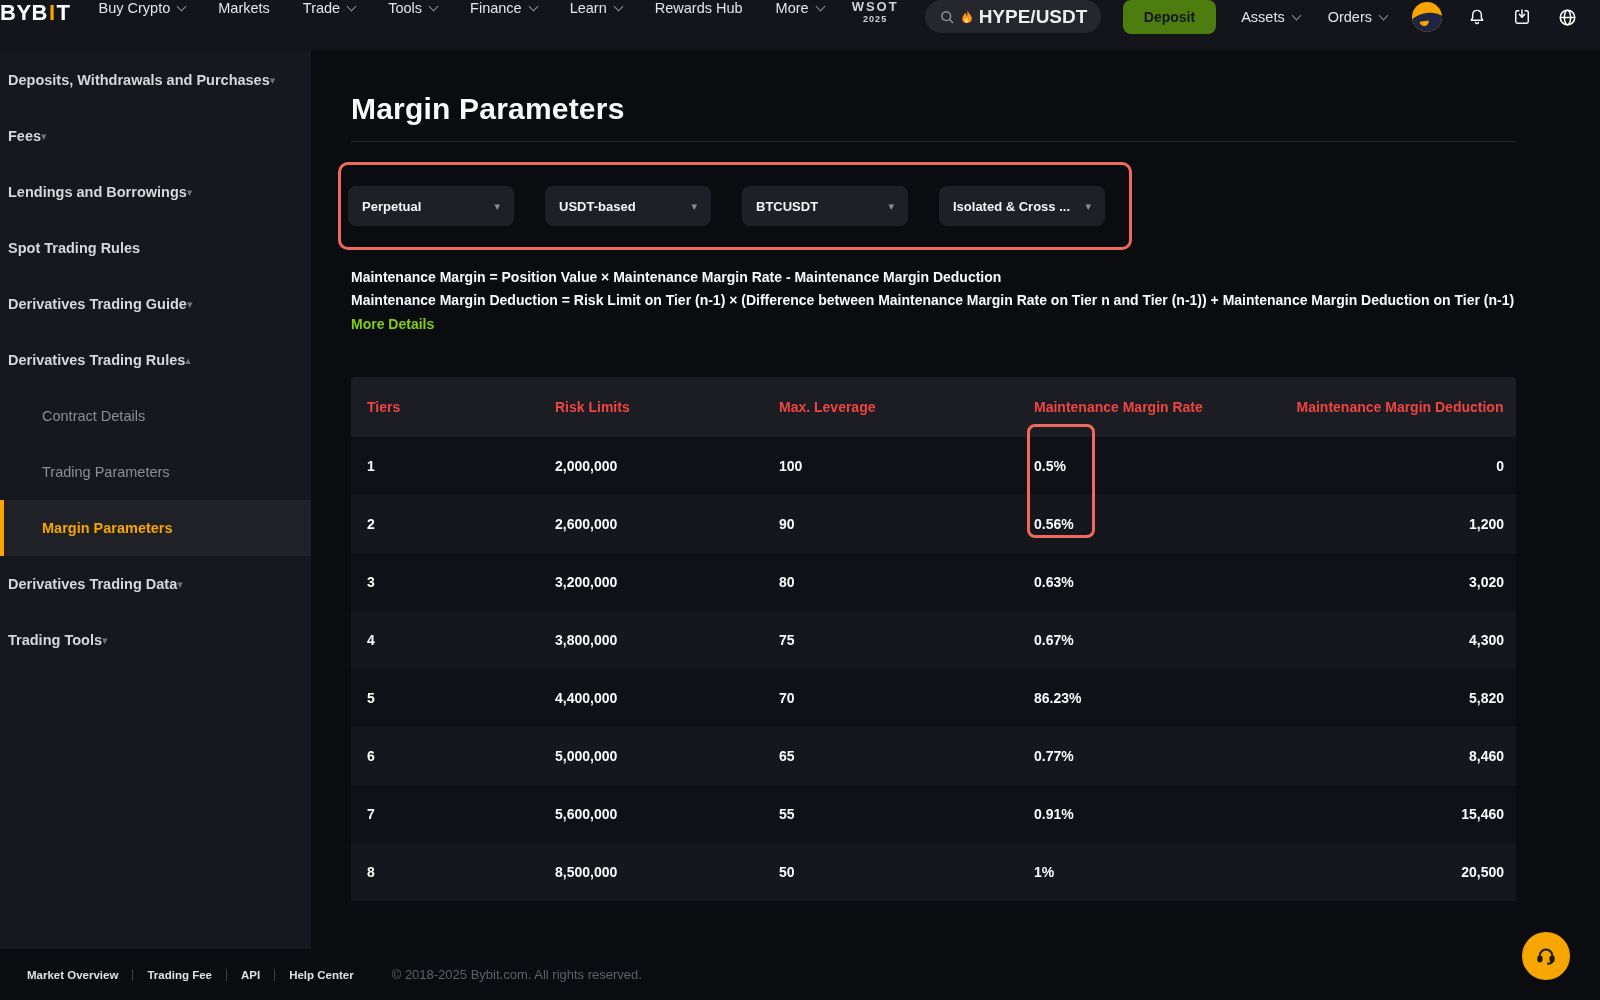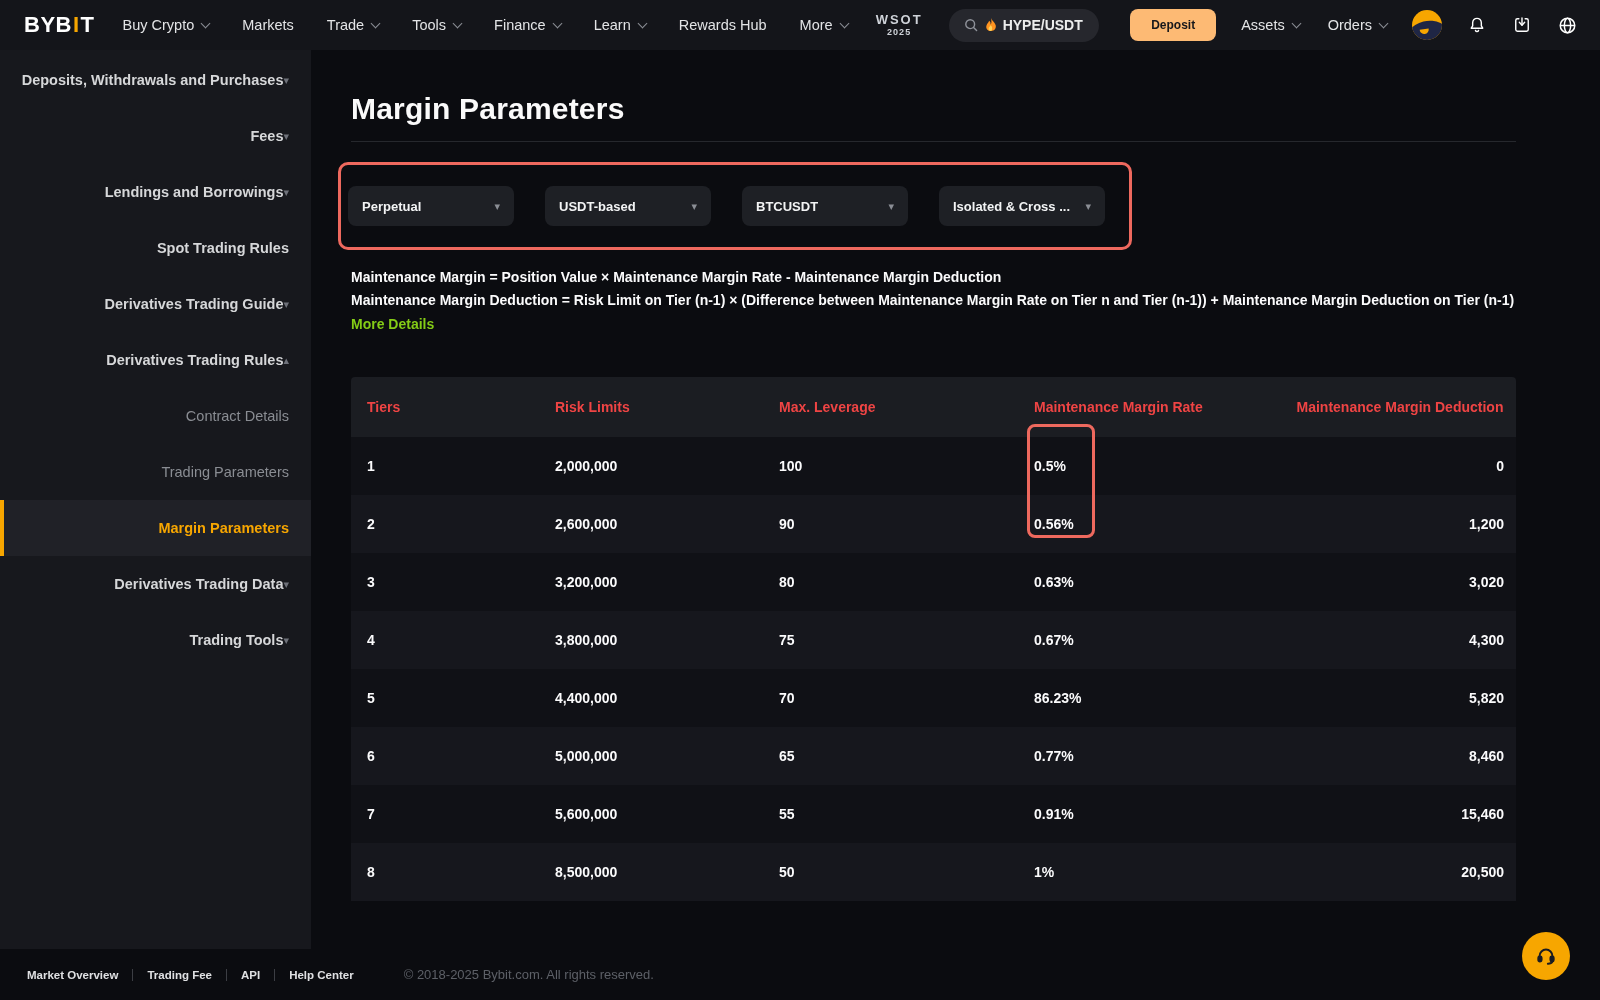--- a/index.html
+++ b/index.html
@@ -5,44 +5,44 @@
   * { margin:0; padding:0; box-sizing:border-box; }
   html,body { width:1600px; height:1000px; overflow:hidden; }
   body {
     background:#0b0c10;
     font-family:"Liberation Sans","DejaVu Sans",sans-serif;
     color:#eceded;
     position:relative;
   }
   
   header {
-    height:50px; background:#14151a; display:flex; align-items:center;
-    padding:0 22px 0 24px;
+    height:50px; background:#14151a; display:flex; align-items:flex-start;
+    padding:0 22px 0 0;
   }
   .logo { display:flex; align-items:center; font-size:22px; font-weight:800; letter-spacing:.5px; color:#fff; margin-right:28px; cursor:pointer; }
   .logo .logo-i { color:#f7a600; margin:0 1px; font-weight:800; }
   nav { display:flex; align-items:center; gap:33px; }
   .nav-item { display:flex; align-items:center; font-size:14.5px; font-weight:500; color:#e3e4e6; cursor:pointer; white-space:nowrap; }
   .chev { width:7px; height:7px; border-right:1.6px solid #8b8e95; border-bottom:1.6px solid #8b8e95; display:inline-block; transform:rotate(45deg); margin-left:8px; margin-top:-4px; }
   .wsot { margin-left:28px; text-align:center; color:#ced2d8; cursor:pointer; line-height:1; }
   .wsot-top { font-size:13px; font-weight:800; letter-spacing:2px; }
   .wsot-sub { font-size:9px; font-weight:700; letter-spacing:1px; margin-top:2px; }
   .search { margin-left:26px; height:33px; min-width:150px; background:#26272d; border-radius:17px; display:flex; align-items:center; gap:6px; padding:0 14px; cursor:pointer; }
-  .search span { font-size:14px; font-weight:700; color:#eceded; white-space:nowrap; }
+  .search span { font-size:19px; font-weight:700; color:#eceded; white-space:nowrap; }
   .nav-right { margin-left:auto; display:flex; align-items:center; gap:25px; }
-  .deposit { background:#fdba74; color:#16171b; border:none; font-family:inherit; font-size:12px; font-weight:700; padding:9px 21px; border-radius:8px; cursor:pointer; }
+  .deposit { background:#4d7c0f; color:#16171b; border:none; font-family:inherit; font-size:14px; font-weight:700; padding:9px 21px; border-radius:8px; cursor:pointer; }
   .avatar { width:30px; height:30px; border-radius:50%; background:#f7a600; position:relative; overflow:hidden; cursor:pointer; }
   .avatar .mask { position:absolute; left:-7px; top:11px; width:46px; height:38px; background:#1f2645; border-radius:50%; transform:rotate(-14deg); }
   .avatar .smile { position:absolute; left:8px; top:19px; width:9px; height:5px; background:#f7a600; border-radius:0 0 8px 8px; transform:rotate(-8deg); }
   .icon-btn { display:flex; align-items:center; cursor:pointer; }
   
   .mid { display:flex; height:899px; }
   aside { width:311px; background:#17181d; padding-top:2px; flex-shrink:0; }
   .side-item, .side-sub {
-    height:56px; display:flex; align-items:center; justify-content:flex-end;
+    height:56px; display:flex; align-items:center; justify-content:flex-start;
     padding:0 22px 0 8px; cursor:pointer; font-size:14.5px; font-weight:600; color:#d6d7d9;
     position:relative;
   }
   .side-sub { padding-left:42px; color:#8a8d93; font-weight:500; }
   .side-sub.active { background:#202127; color:#f7a600; font-weight:600; }
   .side-sub.active::before { content:""; position:absolute; left:0; top:0; bottom:0; width:4px; background:#f7a600; }
   .tri { color:#6e717a; font-size:11px; font-style:normal; }
   
   .content { flex:1; padding:0 84px 0 40px; overflow:hidden; }
   h1 { font-size:30px; font-weight:700; color:#fafafa; margin-top:42px; letter-spacing:.2px; }
@@ -77,21 +77,21 @@
   }
   .tr:nth-child(odd) { background:#101116; }
   .tr:nth-child(even) { background:#16171d; }
   .td { font-size:14px; font-weight:600; color:#fbfbfc; }
   .td:last-child { text-align:right; }
   .table-annotation {
     position:absolute; left:676px; top:47px; width:68px; height:114px;
     border:3px solid #ee695e; border-radius:8px; pointer-events:none;
   }
   
-  footer { height:51px; display:flex; align-items:center; padding-left:27px;gap:12px; }
+  footer { height:51px; display:flex; align-items:center; padding-left:27px; }
   .flink { font-size:11.5px; font-weight:700; color:#dfe0e2; cursor:pointer; }
   .sep { width:1px; height:12px; background:#3c3e44; margin:0 14px; }
   .copyright { margin-left:38px; font-size:13px; color:#5d6067; }
   
   .fab {
     position:absolute; right:30px; bottom:20px; width:48px; height:48px; border-radius:50%;
     background:#f7a600; display:flex; align-items:center; justify-content:center; cursor:pointer;
   }
 </style>
 </head>

